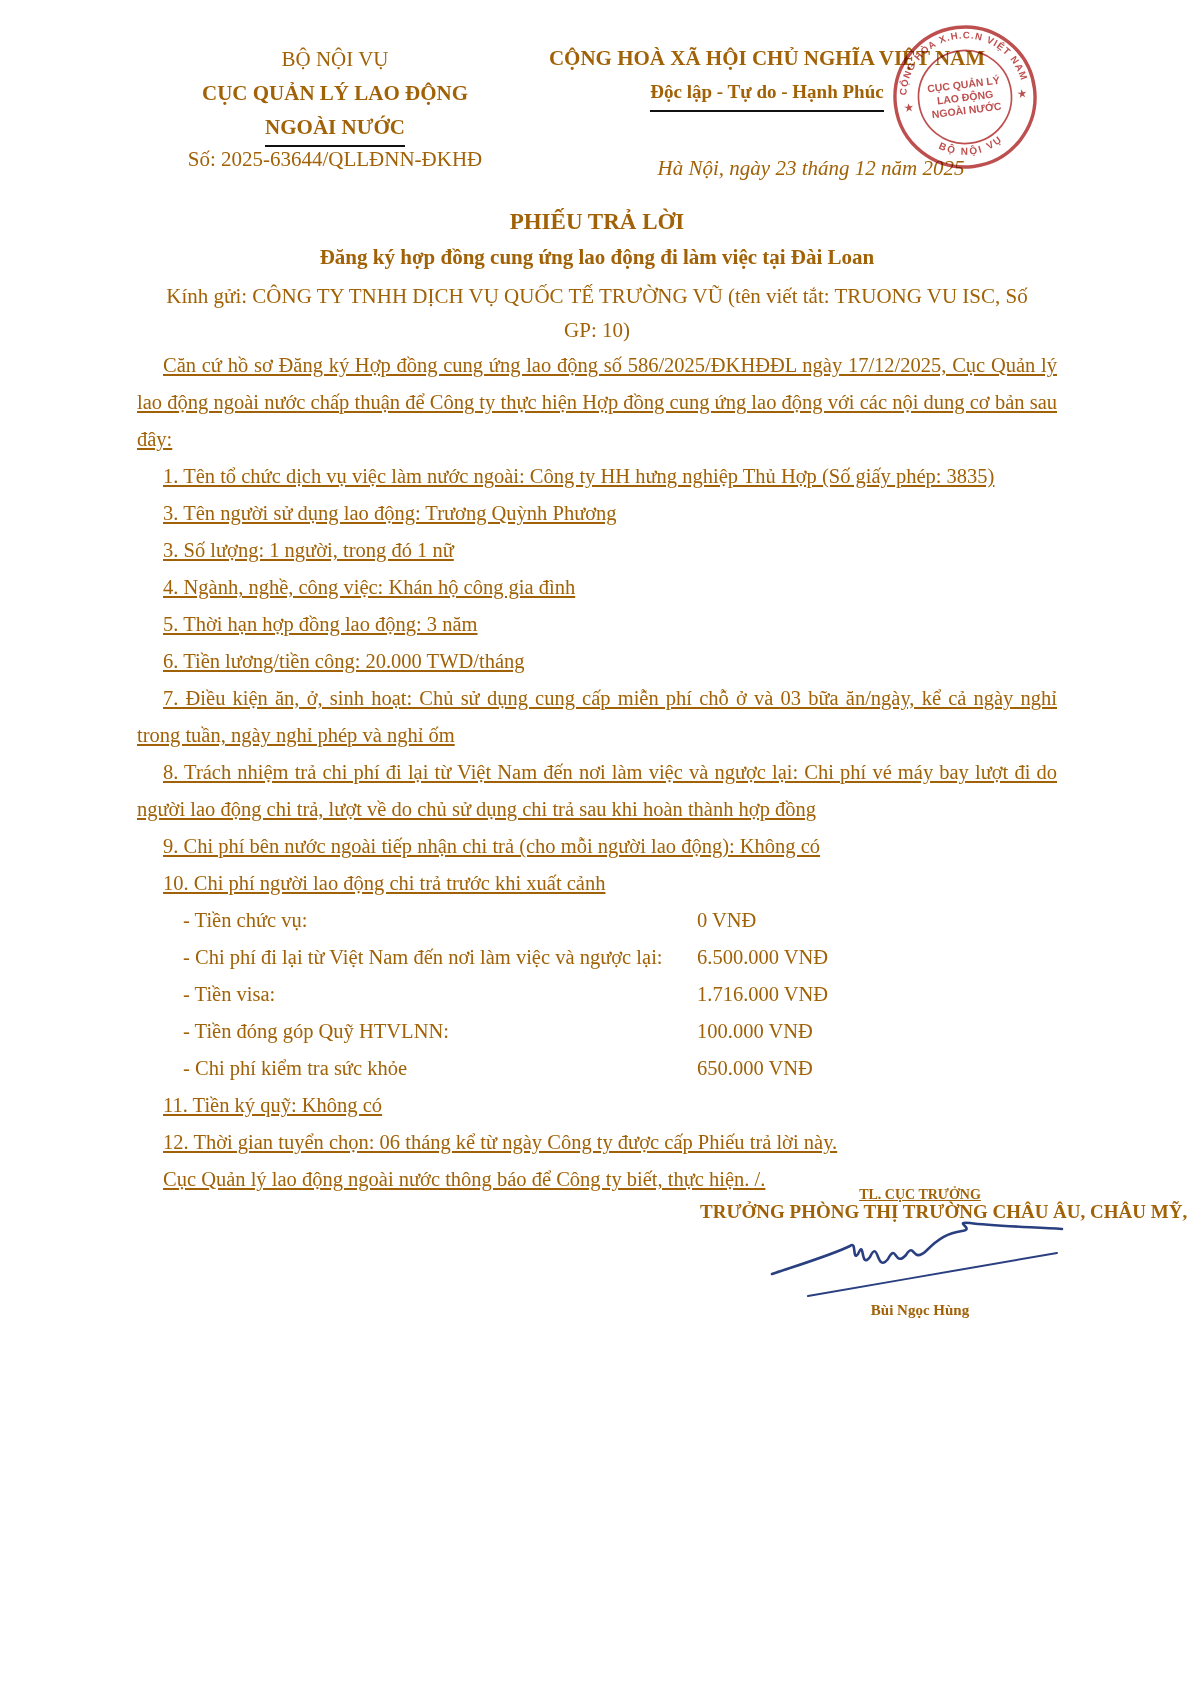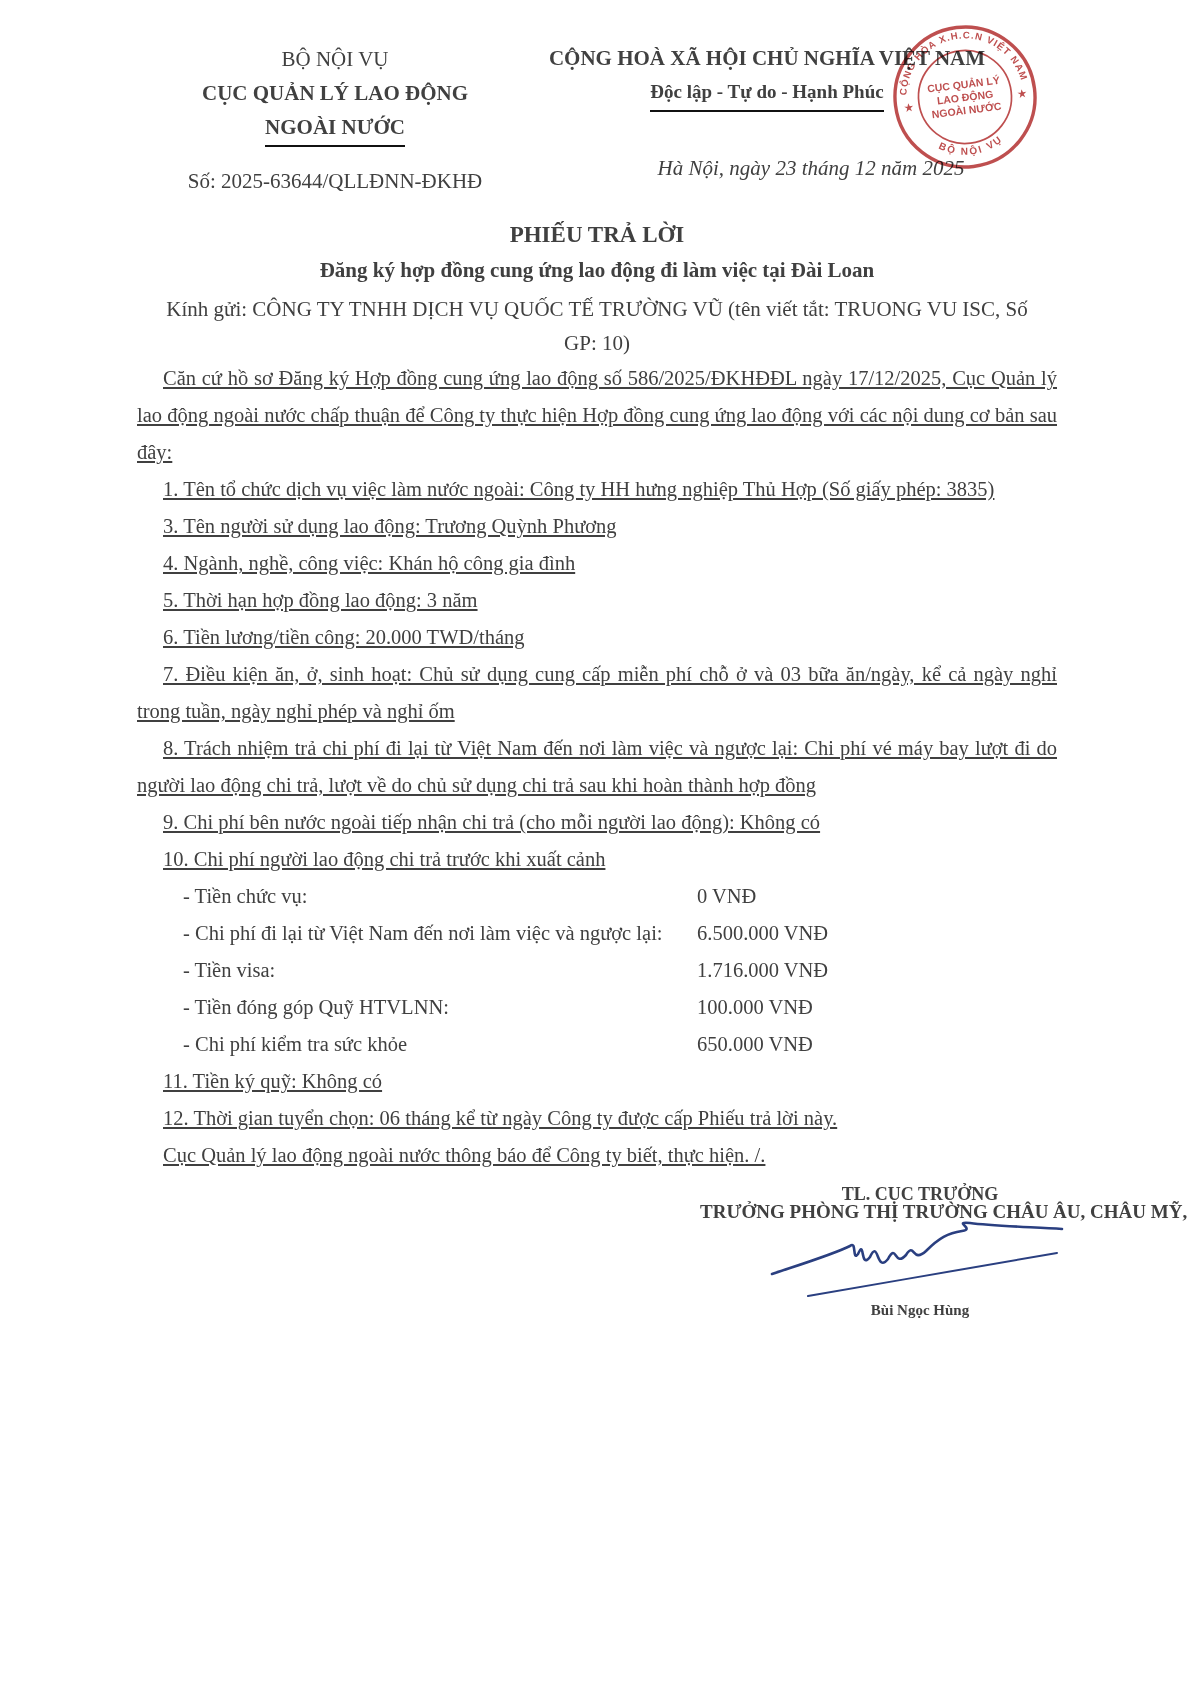--- a/index.html
+++ b/index.html
@@ -2,53 +2,53 @@
 <html><head>
 <meta charset="utf-8">
 <style>
   html,body { margin:0; padding:0; background:#e8e8e8; }
   .page {
     position:relative;
     width:1190px; height:1683px;
     background:#ffffff;
     margin:0 auto;
     font-family:"Liberation Serif", serif;
-    color:#404040;
+    color:#a16207;
     overflow:hidden;
   }
   .content { position:absolute; left:137px; top:42px; width:920px; }
 
   
   .header-row { display:flex; }
   .h-left { width:396px; text-align:center; }
   .h-right { flex:1; text-align:center; padding-right:56px; }
   .h-line1 { font-size:21px; line-height:34px; }
   .h-line2 { font-size:21px; font-weight:bold; line-height:34px; }
   .h-line3 { font-size:21px; font-weight:bold; line-height:34px; }
   .underlined { display:inline-block; border-bottom:2px solid #111; padding-bottom:1px; }
   .r-line1 { font-size:21px; font-weight:bold; line-height:32px; }
   .r-line2 { font-size:19px; font-weight:bold; line-height:34px; margin-top:1px; }
-  .doc-number { font-size:21px; margin-top:22px; }
+  .doc-number { font-size:21px; }
   .date-line { font-size:21px; font-style:italic; margin-top:44px; transform:translateX(44px); }
 
   
   .title-main { text-align:center; font-size:23px; font-weight:bold; margin-top:28px; }
   .title-sub  { text-align:center; font-size:21px; font-weight:bold; margin-top:10px; }
   .recipient  { text-align:center; font-size:21px; line-height:34px; margin-top:9px; }
   .recipient span { display:block; }
 
   
   .para { font-size:20.5px; line-height:37px; text-align:justify; margin:0;text-decoration:underline; }
   .indent { text-indent:26px; }
   .fee-row { position:relative; font-size:20.5px; line-height:37px; padding-left:46px; }
   .fee-value { position:absolute; left:560px; top:0; }
 
   
   .sig-block { position:absolute; left:700px; top:1186px; width:440px; text-align:center; }
-  .sig-title1 { font-size:18px; font-weight:bold; line-height:17px; }
+  .sig-title1 { font-size:14px; font-weight:bold; line-height:17px;text-decoration:underline; }
   .sig-title2 { font-size:19px; font-weight:bold; line-height:17px; white-space:nowrap; }
   .sig-svg { display:block; margin:0 auto; }
   .sig-name { font-size:15px; font-weight:bold; margin-top:-2px; }
 
   
   .stamp { position:absolute; left:886px; top:20px; mix-blend-mode:multiply; opacity:0.92; }
   .stamp text { font-family:"Liberation Sans", sans-serif; font-weight:bold; }
 </style>
 </head>
 <body>
@@ -73,20 +73,21 @@
     <div class="title-main">PHIẾU TRẢ LỜI</div>
     <div class="title-sub">Đăng ký hợp đồng cung ứng lao động đi làm việc tại Đài Loan</div>
     <div class="recipient">
       <span>Kính gửi: CÔNG TY TNHH DỊCH VỤ QUỐC TẾ TRƯỜNG VŨ (tên viết tắt: TRUONG VU ISC, Số</span>
       <span>GP: 10)</span>
     </div>
 
     <p class="para indent">Căn cứ hồ sơ Đăng ký Hợp đồng cung ứng lao động số 586/2025/ĐKHĐĐL ngày 17/12/2025, Cục Quản lý lao động ngoài nước chấp thuận để Công ty thực hiện Hợp đồng cung ứng lao động với các nội dung cơ bản sau đây:</p>
     <p class="para indent">1. Tên tổ chức dịch vụ việc làm nước ngoài: Công ty HH hưng nghiệp Thủ Hợp (Số giấy phép: 3835)</p>
     <p class="para indent">3. Tên người sử dụng lao động: Trương Quỳnh Phương</p>
+    <p class="para indent">3. Số lượng: 1 người, trong đó 1 nữ</p>
     <p class="para indent">4. Ngành, nghề, công việc: Khán hộ công gia đình</p>
     <p class="para indent">5. Thời hạn hợp đồng lao động: 3 năm</p>
     <p class="para indent">6. Tiền lương/tiền công: 20.000 TWD/tháng</p>
     <p class="para indent">7. Điều kiện ăn, ở, sinh hoạt: Chủ sử dụng cung cấp miễn phí chỗ ở và 03 bữa ăn/ngày, kể cả ngày nghỉ trong tuần, ngày nghỉ phép và nghỉ ốm</p>
     <p class="para indent">8. Trách nhiệm trả chi phí đi lại từ Việt Nam đến nơi làm việc và ngược lại: Chi phí vé máy bay lượt đi do người lao động chi trả, lượt về do chủ sử dụng chi trả sau khi hoàn thành hợp đồng</p>
     <p class="para indent">9. Chi phí bên nước ngoài tiếp nhận chi trả (cho mỗi người lao động): Không có</p>
     <p class="para indent">10. Chi phí người lao động chi trả trước khi xuất cảnh</p>
 
     <div class="fee-row">
       <span>- Tiền chức vụ:</span>

